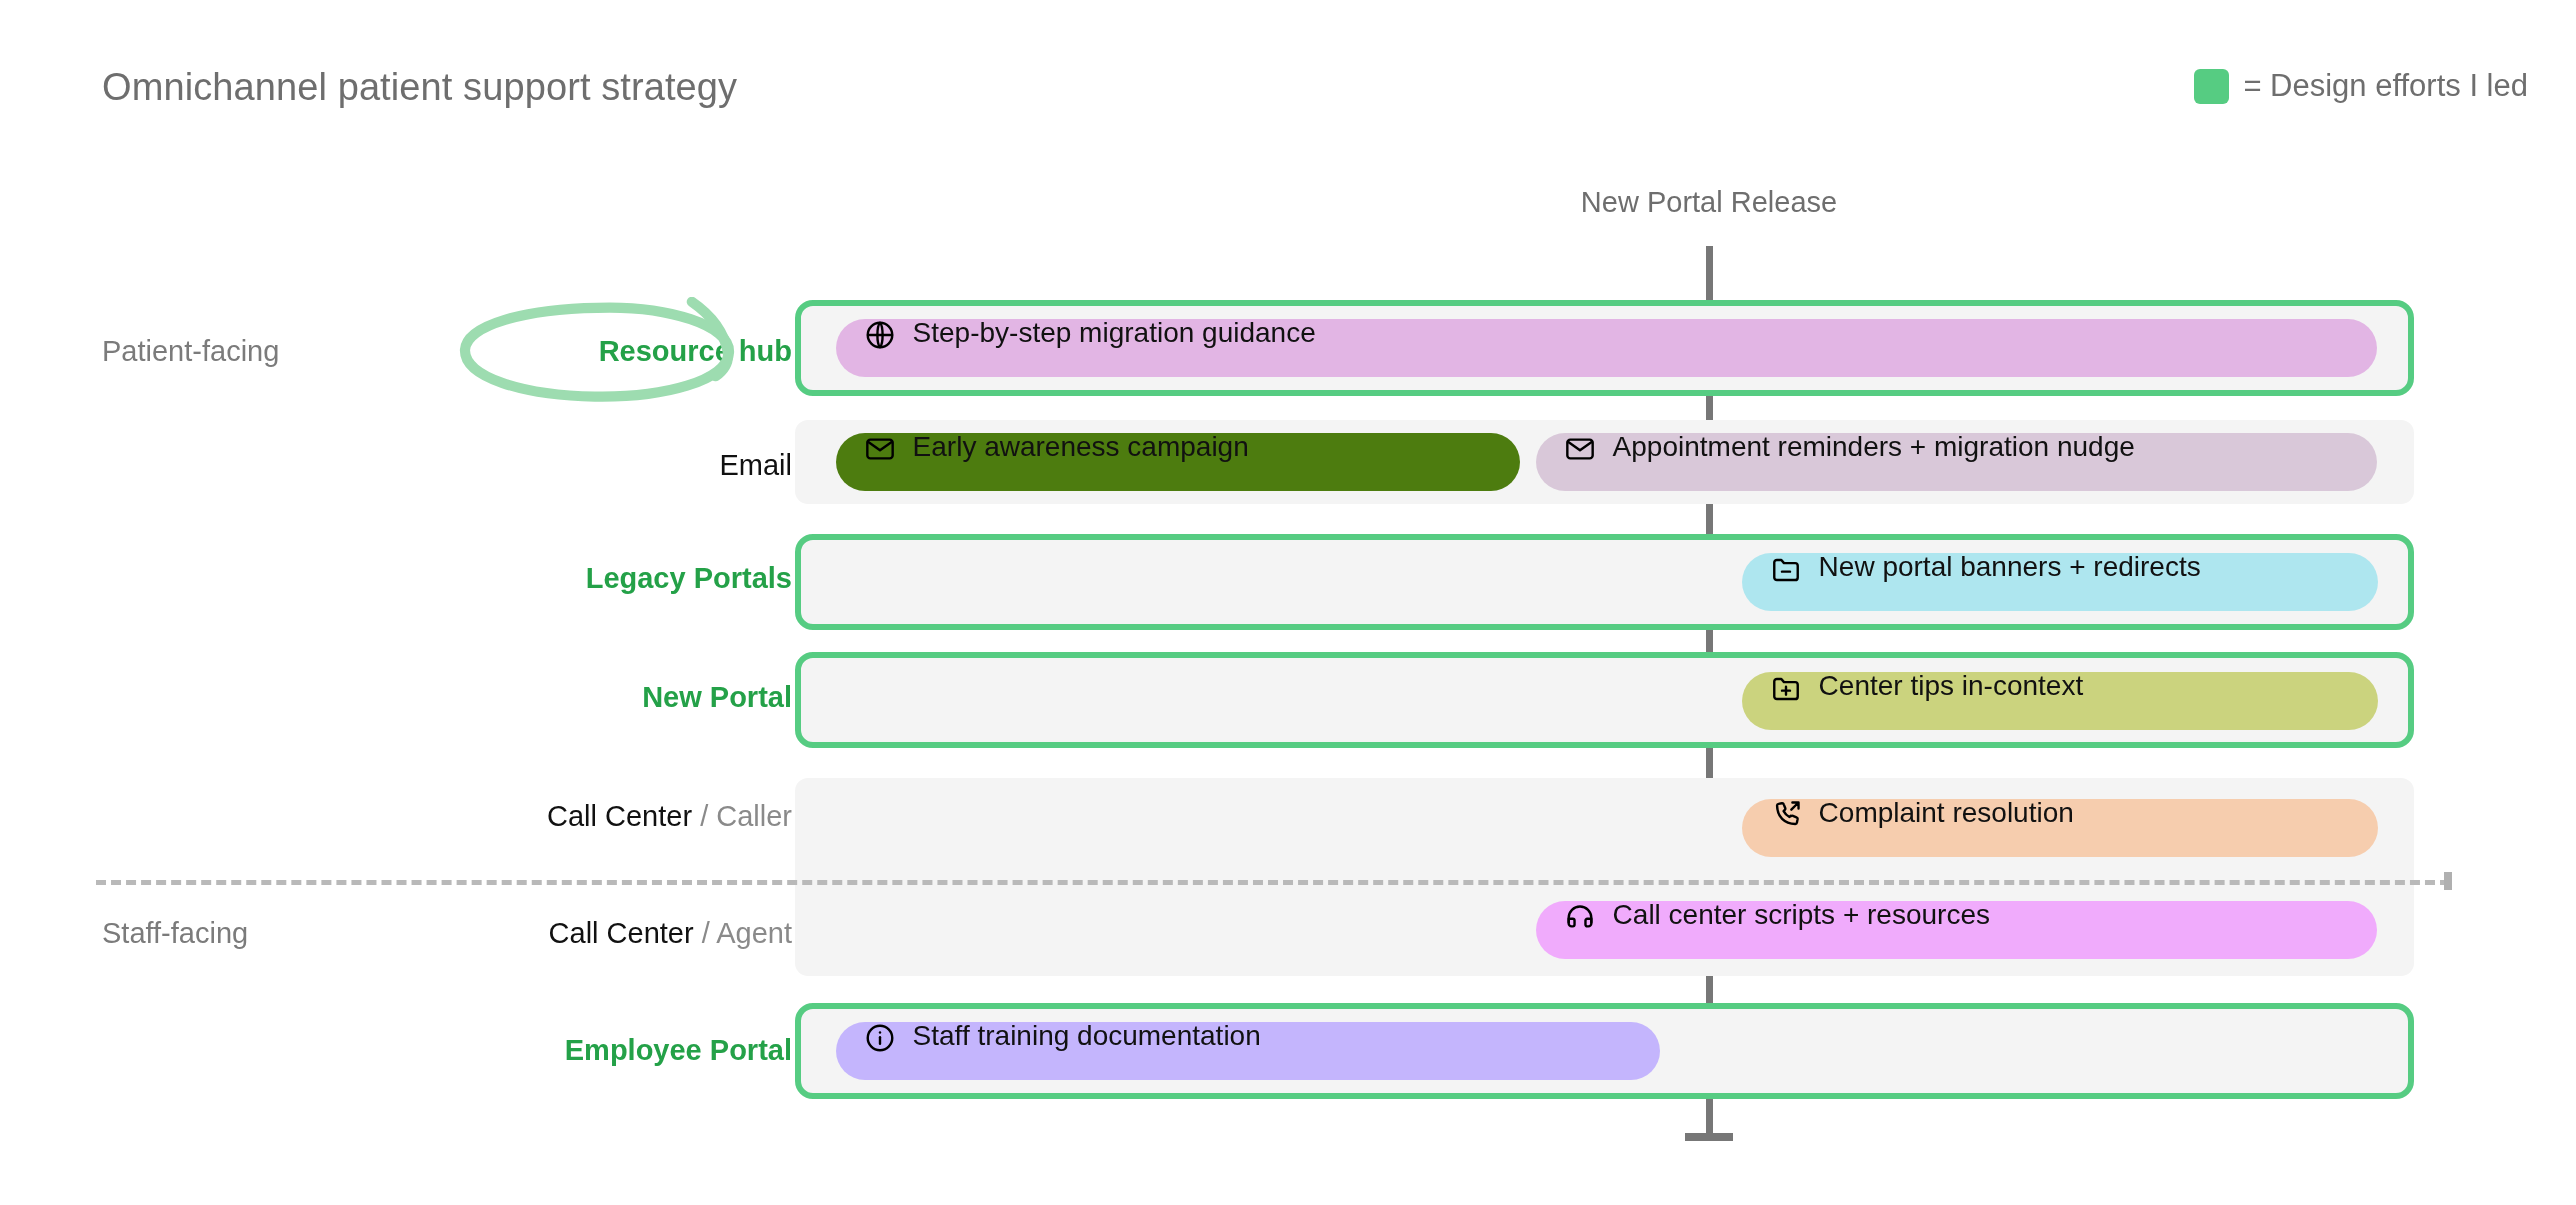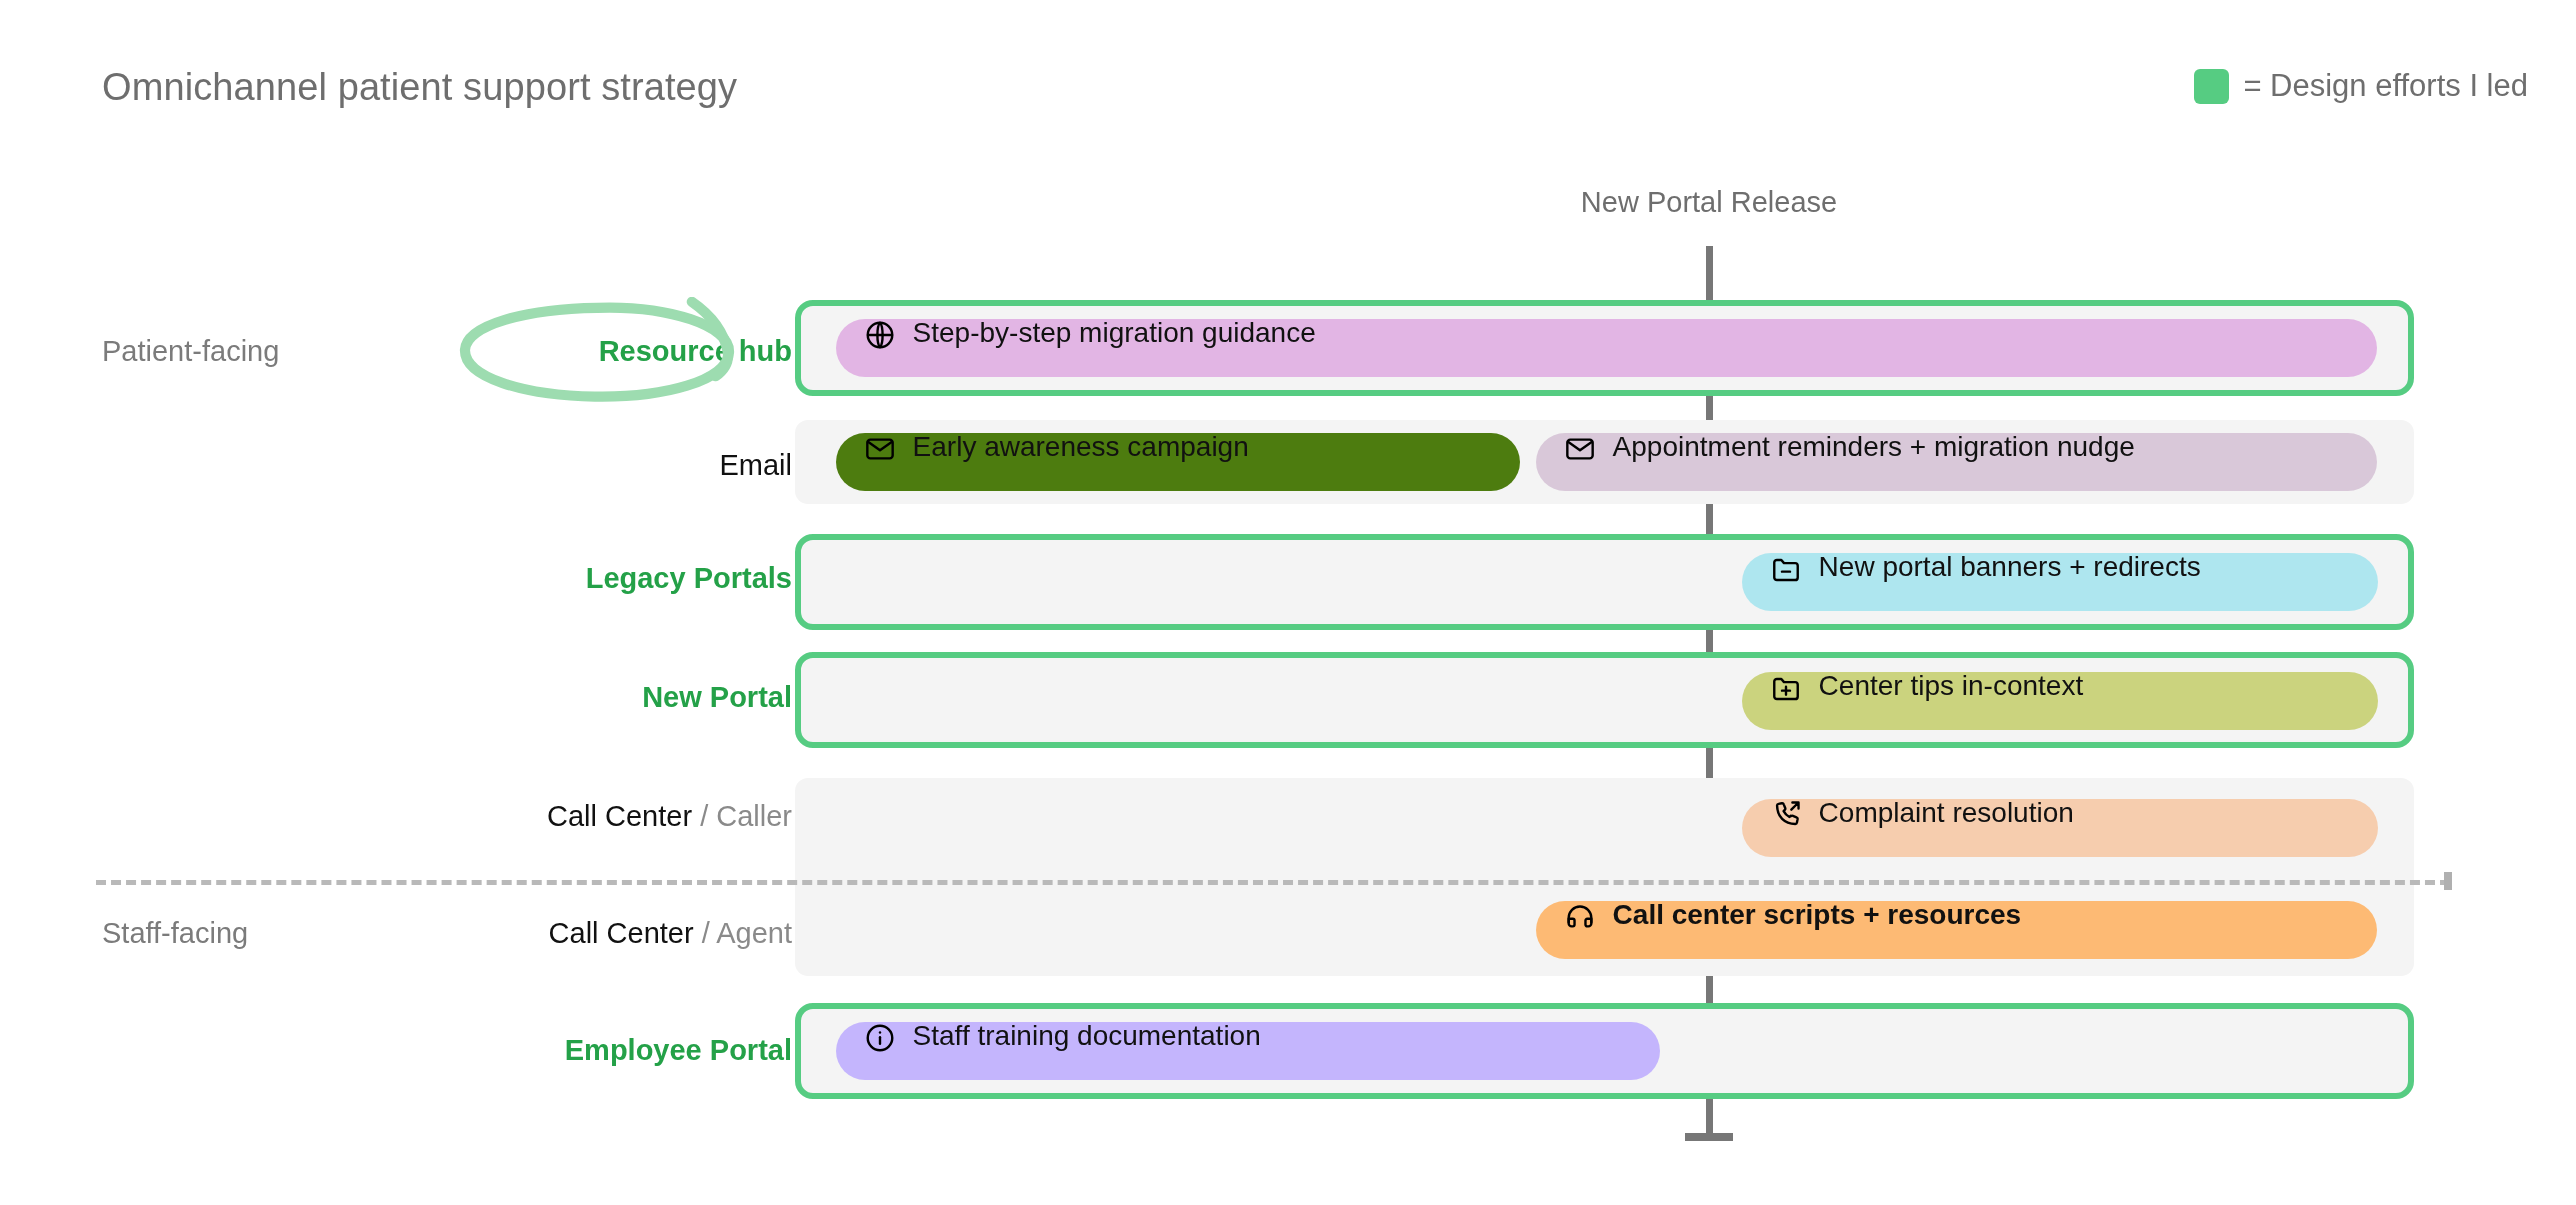--- a/index.html
+++ b/index.html
@@ -200,21 +200,21 @@
   <div class="pill" style="left:1742px;top:799px;width:636px;background:#f6cdae;">
     <span class="picon">
       <svg viewBox="0 0 24 24" fill="none" stroke="#000" stroke-width="1.8" stroke-linecap="round" stroke-linejoin="round">
         <path d="M15.5 12.6l-.9.9c-1.9-1-3.4-2.5-4.4-4.4l.9-.9c.4-.4.5-1 .3-1.5L10.3 4c-.2-.6-.8-.9-1.4-.8l-2.6.5c-.6.1-1 .6-1 1.2C5.5 13.3 10.7 18.5 19 18.7c.6 0 1.1-.4 1.2-1l.5-2.6c.1-.6-.2-1.2-.8-1.4l-2.7-1.1c-.5-.2-1.1-.1-1.5.3z"></path>
         <path d="M16 8l5-5M16.8 2.6H21.4V7.2"></path>
       </svg>
     </span>
     <span class="ptext">Complaint resolution</span>
   </div>
 
-  <div class="pill" style="left:1536px;top:901px;width:841px;background:#fdba74;font-weight:bold;">
+  <div class="pill" style="left:1536px;top:901px;width:841px;background:#f0abfc;">
     <span class="picon">
       <svg viewBox="0 0 24 24" fill="none" stroke="#000" stroke-width="1.8" stroke-linecap="round" stroke-linejoin="round">
         <path d="M3.5 16v-3.4a8.5 8.5 0 0 1 17 0V16"></path>
         <path d="M20.5 16.8a2.2 2.2 0 0 1-2.2 2.2h-.9a1.3 1.3 0 0 1-1.3-1.3v-3.1a1.3 1.3 0 0 1 1.3-1.3h3.1zM3.5 16.8A2.2 2.2 0 0 0 5.7 19h.9a1.3 1.3 0 0 0 1.3-1.3v-3.1a1.3 1.3 0 0 0-1.3-1.3H3.5z"></path>
       </svg>
     </span>
     <span class="ptext">Call center scripts + resources</span>
   </div>
 
   <div class="pill" style="left:836px;top:1022px;width:824px;background:#c4b5fd;">

